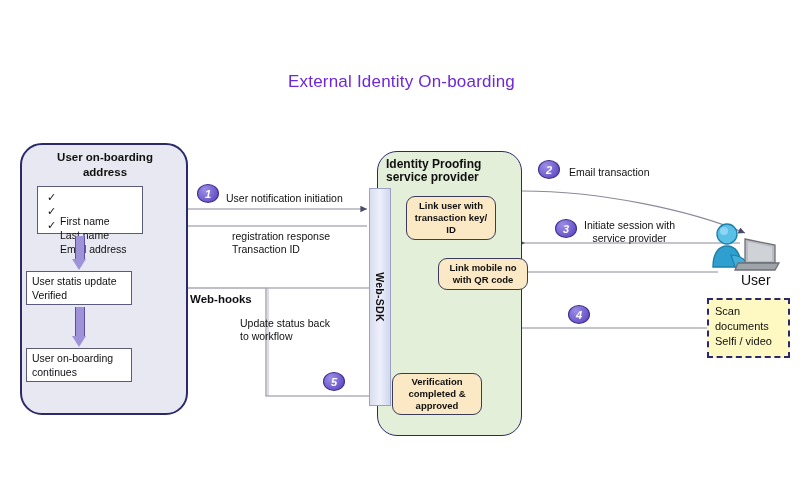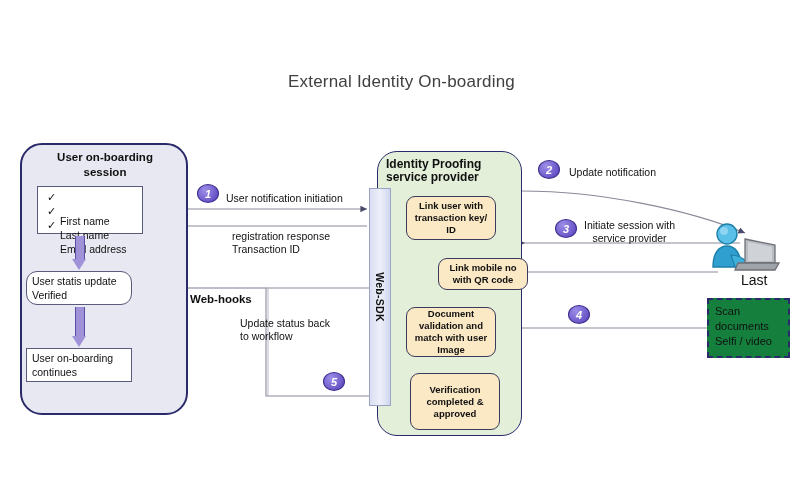--- a/index.html
+++ b/index.html
@@ -19,21 +19,21 @@
     background: #ffffff;
     overflow: hidden;
   }
   .abs { position: absolute; }
 
   
   #page-title {
     left: 0; top: 72px; width: 803px;
     text-align: center;
     font-size: 17px;
-    color: #404040;
+    color: #6d28d9;
     letter-spacing: .2px;
   }
 
   
   #workflow-panel {
     left: 20px; top: 143px;
     width: 168px; height: 272px;
     background: #e8e8f2;
     border: 2px solid #2a2a6a;
     border-radius: 22px;
@@ -71,21 +71,20 @@
     text-align: center;
     flex: none;
   }
   .check-label { font-size: 10.5px; color: #101010; margin-top: 48px; }
 
   #status-box {
     left: 26px; top: 271px; width: 106px; height: 34px;
     padding: 3px 0 0 5px;
     line-height: 13.5px;
     font-size: 10.5px;
-    border-radius: 11px;
   }
   #continue-box {
     left: 26px; top: 348px; width: 106px; height: 34px;
     padding: 3px 0 0 5px;
     line-height: 13.5px;
     font-size: 10.5px;
   }
 
   
   .varrow { width: 14px; }
@@ -137,21 +136,21 @@
     color: #101010;
     line-height: 12px;
     display: flex;
     align-items: center;
     justify-content: center;
     padding: 7px 4px;
   }
   #idp-box-1 { left: 406px; top: 196px; width: 90px; height: 44px; }
   #idp-box-2 { left: 406px; top: 258px; width: 90px; height: 32px; margin-left: 32px; }
   #idp-box-3 { left: 406px; top: 307px; width: 90px; height: 50px; }
-  #idp-box-4 { left: 410px; top: 373px; width: 90px; height: 57px; }
+  #idp-box-4 { left: 392px; top: 373px; width: 90px; height: 42px; }
 
   
   #websdk-bar {
     left: 369px; top: 188px;
     width: 22px; height: 218px;
     background: linear-gradient(to right, #d9def0, #eef0fa, #cfd6ee);
     border: 1px solid #9aa3c4;
     box-sizing: border-box;
   }
   #websdk-label {
@@ -214,21 +213,21 @@
   }
   #scan-box {
     left: 707px; top: 298px;
     width: 83px; height: 60px;
     border: 2px dashed #2a2a6a;
     box-sizing: border-box;
     padding: 4px 0 0 6px;
     font-size: 11px;
     color: #101010;
     line-height: 15px;
-    background: #15803d;
+    background: #fef9c3;
   }
   #user-figure { left: 705px; top: 223px; width: 76px; height: 52px; }
 
   
   #connectors { left: 0; top: 0; width: 803px; height: 501px; }
 </style>
 </head>
 <body>
 
 <div id="canvas">
@@ -261,21 +260,21 @@
 
     <path d="M707,328 L498,328" stroke="#8a8a9a" stroke-width="1.1" fill="none" marker-end="url(#arrow-l)"></path>
 
     <path d="M496,272 L718,272" stroke="#8a8a9a" stroke-width="1.1" fill="none"></path>
   </svg>
 
   <div class="abs" id="workflow-panel"></div>
 
   <div class="abs" id="workflow-title">
     <span>User on-boarding</span><br>
-    <span>session</span>
+    <span>address</span>
   </div>
 
   <div class="abs wf-box" id="checklist-box">
     <div class="check-row">
       <span class="check-mark">✓</span>
       <span class="check-label">First name</span>
     </div>
     <div class="check-row">
       <span class="check-mark">✓</span>
       <span class="check-label">Last name</span>
@@ -304,36 +303,35 @@
 
   <div class="abs" id="idp-panel"></div>
 
   <div class="abs" id="idp-title">
     <span>Identity Proofing</span><br>
     <span>service provider</span>
   </div>
 
   <div class="abs idp-box" id="idp-box-1">Link user with transaction key/ ID</div>
   <div class="abs idp-box" id="idp-box-2">Link mobile no with QR code</div>
-  <div class="abs idp-box" id="idp-box-3">Document validation and match with user Image</div>
   <div class="abs idp-box" id="idp-box-4">Verification completed  &amp; approved</div>
 
   <div class="abs" id="websdk-bar"></div>
   <div class="abs" id="websdk-label">Web-SDK</div>
 
   <div class="abs badge" id="badge-1">1</div>
   <div class="abs badge" id="badge-2">2</div>
   <div class="abs badge" id="badge-3">3</div>
   <div class="abs badge" id="badge-4">4</div>
   <div class="abs badge" id="badge-5">5</div>
 
   <div class="abs flow-label" id="label-1">User notification initiation</div>
   <div class="abs flow-label" id="label-reg-response" style="white-space: pre-line;">registration response
 Transaction ID</div>
-  <div class="abs flow-label" id="label-2">Update notification</div>
+  <div class="abs flow-label" id="label-2">Email transaction</div>
   <div class="abs flow-label" id="label-3" style="white-space: pre-line;">Initiate session with
 service provider</div>
   <div class="abs" id="label-webhooks">Web-hooks</div>
   <div class="abs flow-label" id="label-update-status" style="white-space: pre-line;">Update status back
 to workflow</div>
 
   <svg class="abs" id="user-figure" viewBox="0 0 76 52" xmlns="http://www.w3.org/2000/svg">
 
     <circle cx="22" cy="11" r="10" fill="#5bc0e8" stroke="#1d7fa8" stroke-width="1.4"></circle>
     <circle cx="19" cy="8" r="4" fill="#9ddcf5" opacity="0.75"></circle>
@@ -341,19 +339,19 @@
     <path d="M8,44 C8,30 14,23 22,23 C30,23 36,30 36,44 Z" fill="#2f9fd0" stroke="#1d7fa8" stroke-width="1.4"></path>
 
     <path d="M26,32 C36,32 42,38 44,44 L30,44 Z" fill="#3fb0dc" stroke="#1d7fa8" stroke-width="1.2"></path>
 
     <path d="M40,16 L70,22 L70,40 L40,40 Z" fill="#b9bcc2" stroke="#6d7077" stroke-width="1.3"></path>
     <path d="M43,19 L67,24 L67,38 L43,38 Z" fill="#cfd2d7"></path>
 
     <path d="M33,40 L74,40 L70,47 L30,47 Z" fill="#9fa3aa" stroke="#6d7077" stroke-width="1.3"></path>
   </svg>
 
-  <div class="abs" id="user-label">Last</div>
+  <div class="abs" id="user-label">User</div>
 
   <div class="abs" id="scan-box" style="white-space: pre-line;">Scan
 documents
 Selfi /  video</div>
 
 </div>
 
 </body></html>

